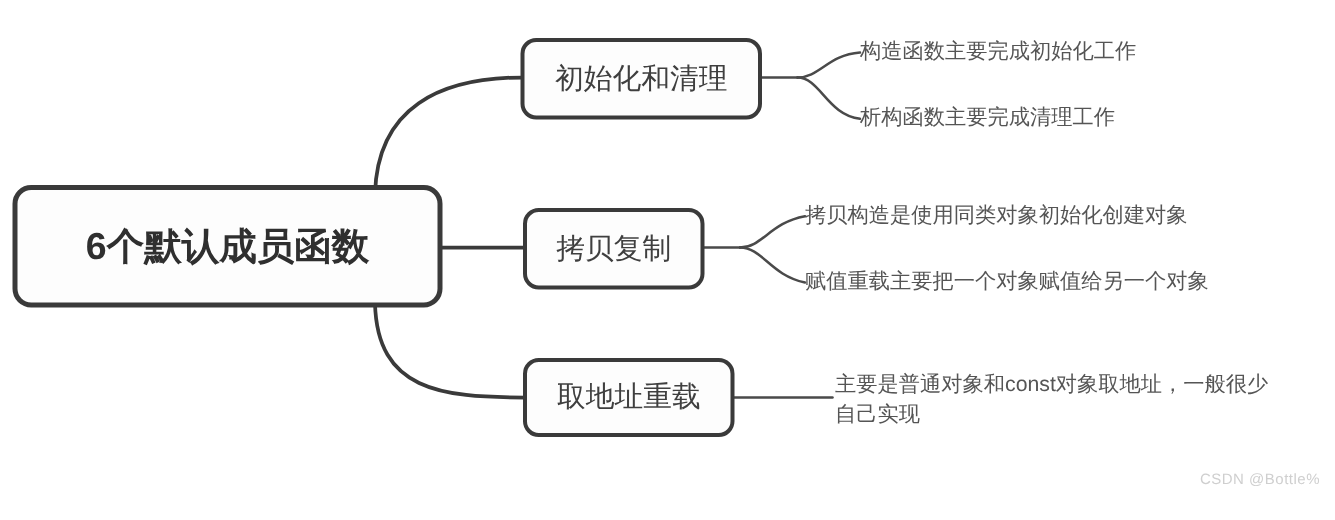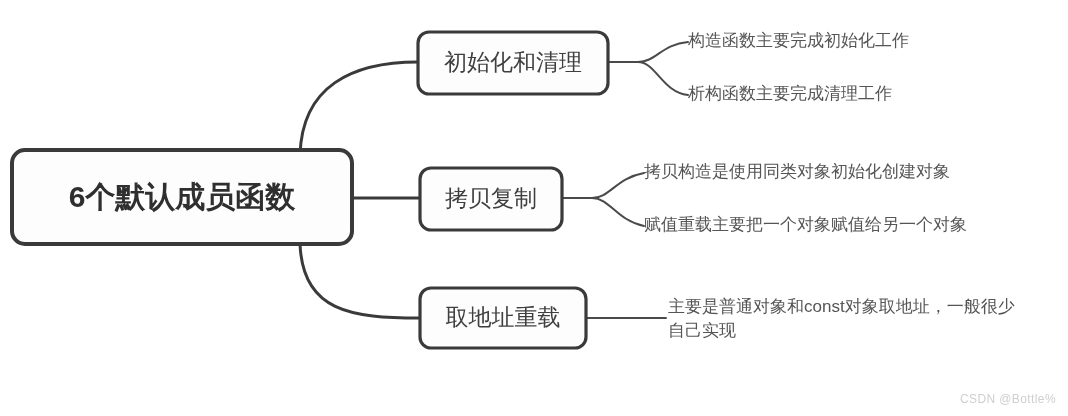--- a/index.html
+++ b/index.html
@@ -65,21 +65,21 @@
   .leaf-label {
     fill: #555555;
     font-family: "Liberation Sans", "DejaVu Sans", sans-serif;
     font-size: 17px;
     dominant-baseline: middle;
     text-anchor: start;
   }
   .watermark {
     position: absolute;
     right: 12px;
-    bottom: 10px;
+    bottom: 26px;
     font-size: 12px;
     color: #cfcfcf;
     font-family: "Liberation Sans", "DejaVu Sans", sans-serif;
     letter-spacing: 0.4px;
     user-select: none;
   }
 </style>
 </head>
 <body>
 

